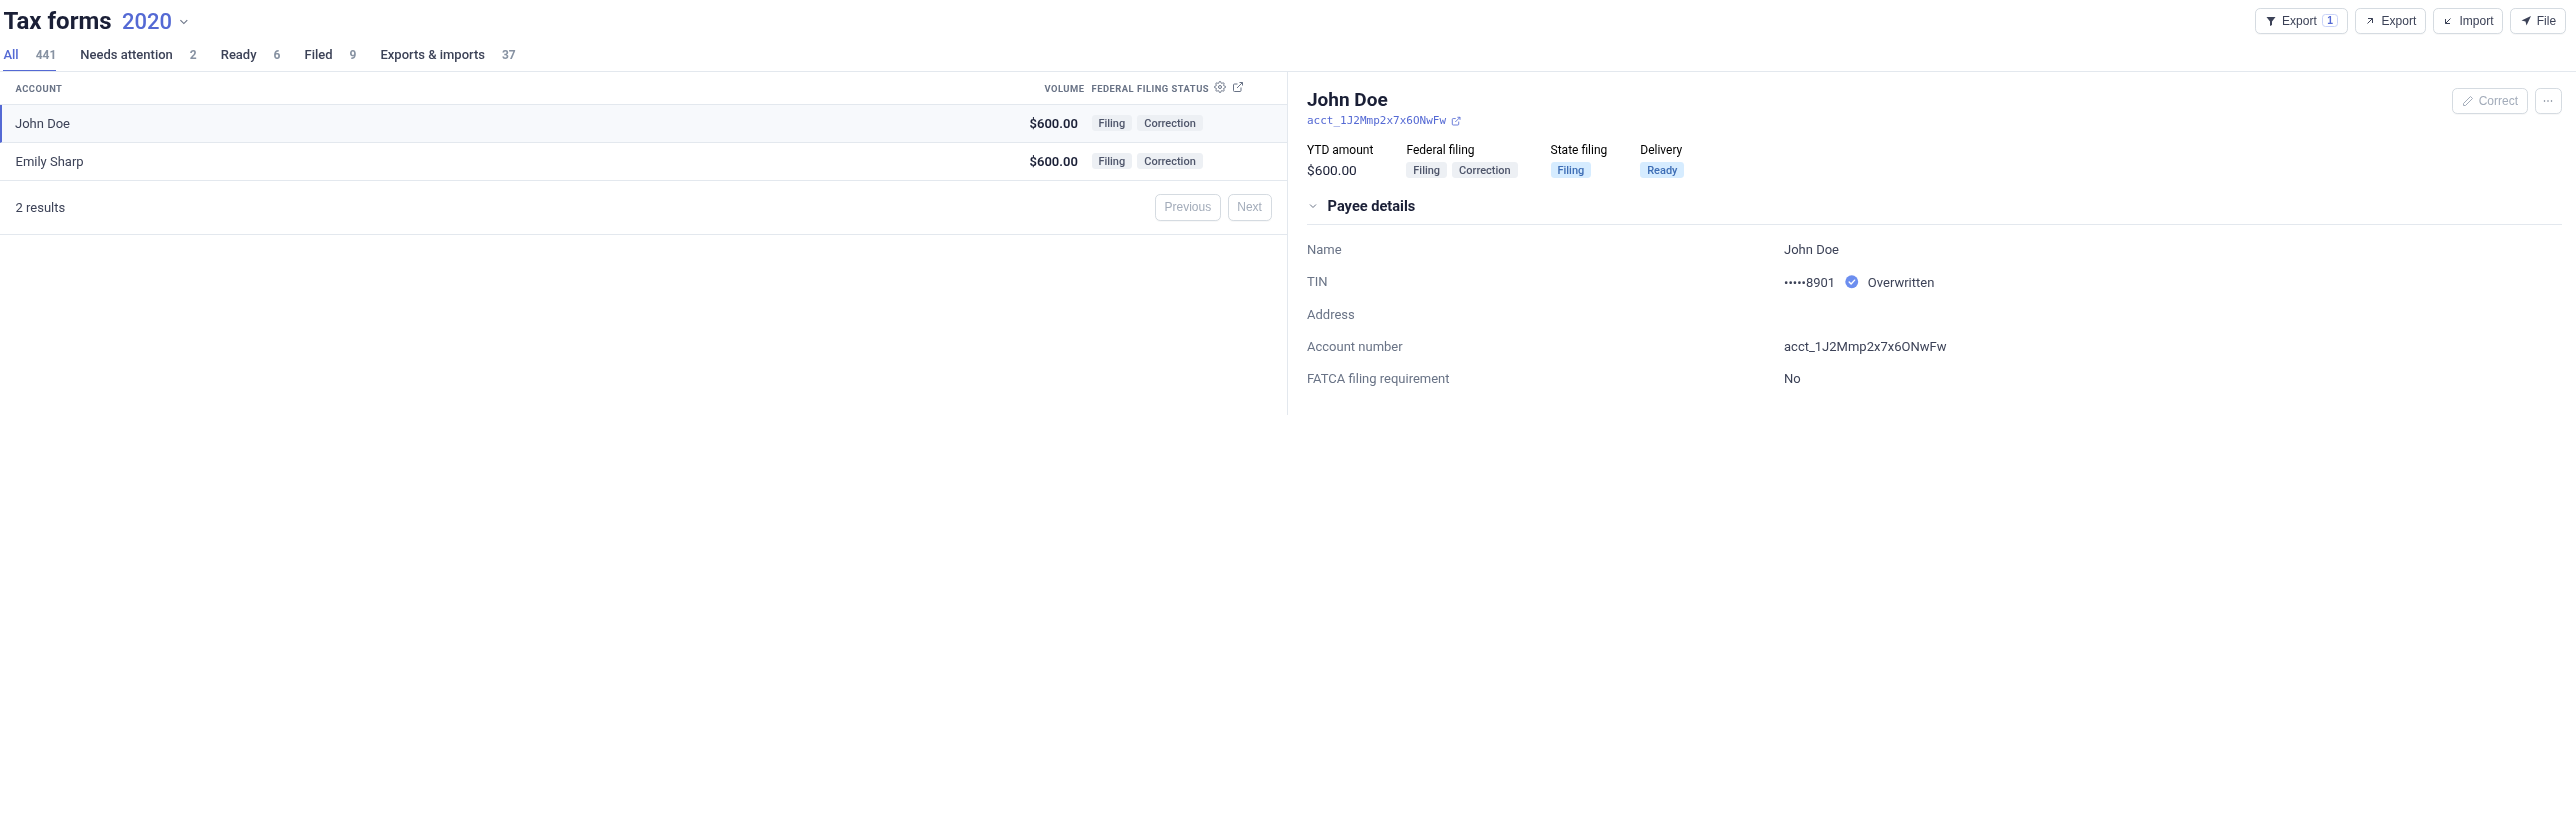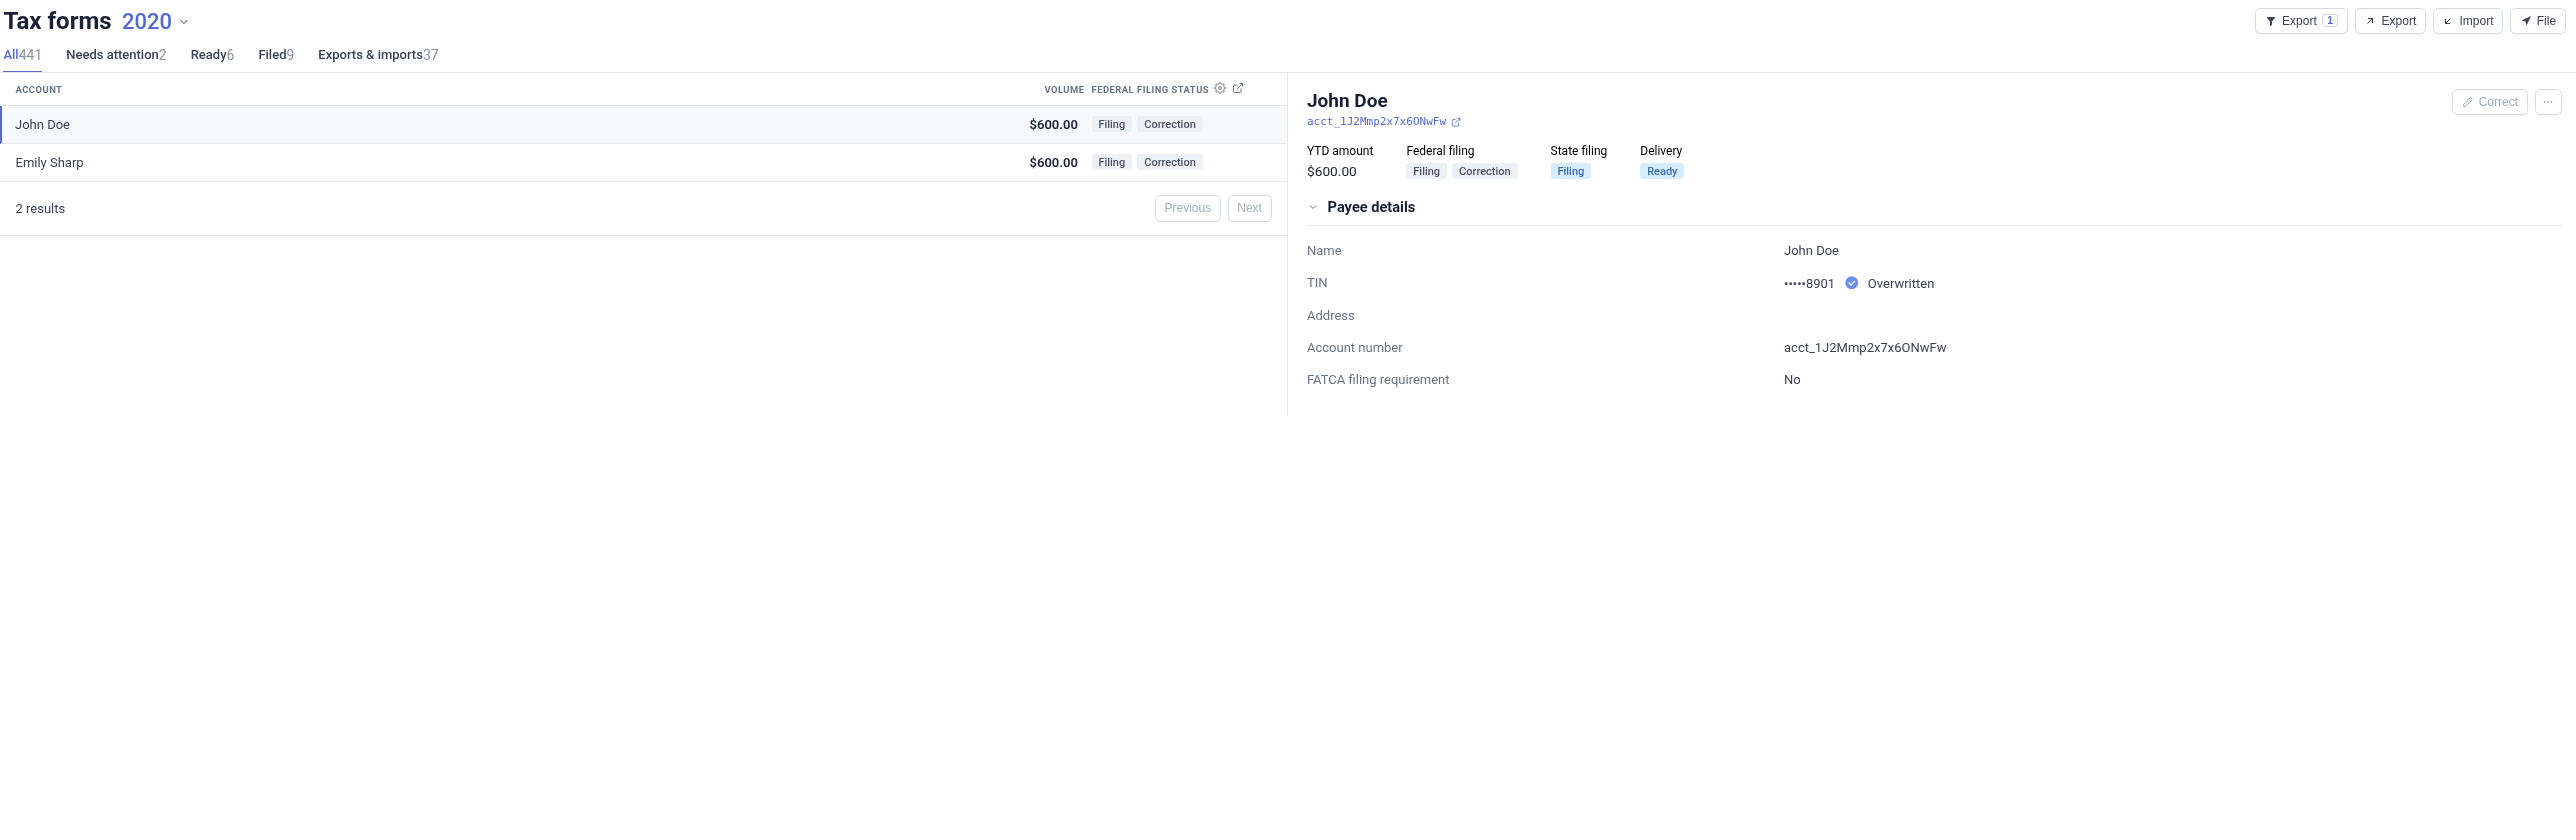--- a/index.html
+++ b/index.html
@@ -49,27 +49,27 @@
     font-weight:600;
   }
 
   
   .tabs {
     display: flex; gap: 24px;
     padding: 12px 3.4px 0 3.4px;
     border-bottom: 0.9px solid #e3e8ee;
   }
   .tab {
-    display: flex; align-items: flex-start; gap: 0;
+    display: flex; align-items: flex-end; gap: 17px;
     padding-bottom: 8.6px;
     color: #3c4257; font-size: 13px; font-weight: 500;
     cursor: pointer;
     border-bottom: 1.7px solid transparent;
   }
-  .tab .tab-count { color: #8792a2; font-size: 14px; font-weight: 400; }
+  .tab .tab-count { color: #8792a2; font-size: 12px; font-weight: 700; }
   .tab.active { color: #5469d4; border-bottom-color: #5469d4; }
   .tab.active .tab-count { color: #8792a2; }
 
   
   .split { display: flex; min-height: 343px; }
   .left-pane { flex: 0 0 50%; border-right: 0.9px solid #e3e8ee; }
   .right-pane { flex: 1; padding: 15.5px 13.7px 13.7px 19px; }
 
   
   .table-header {

